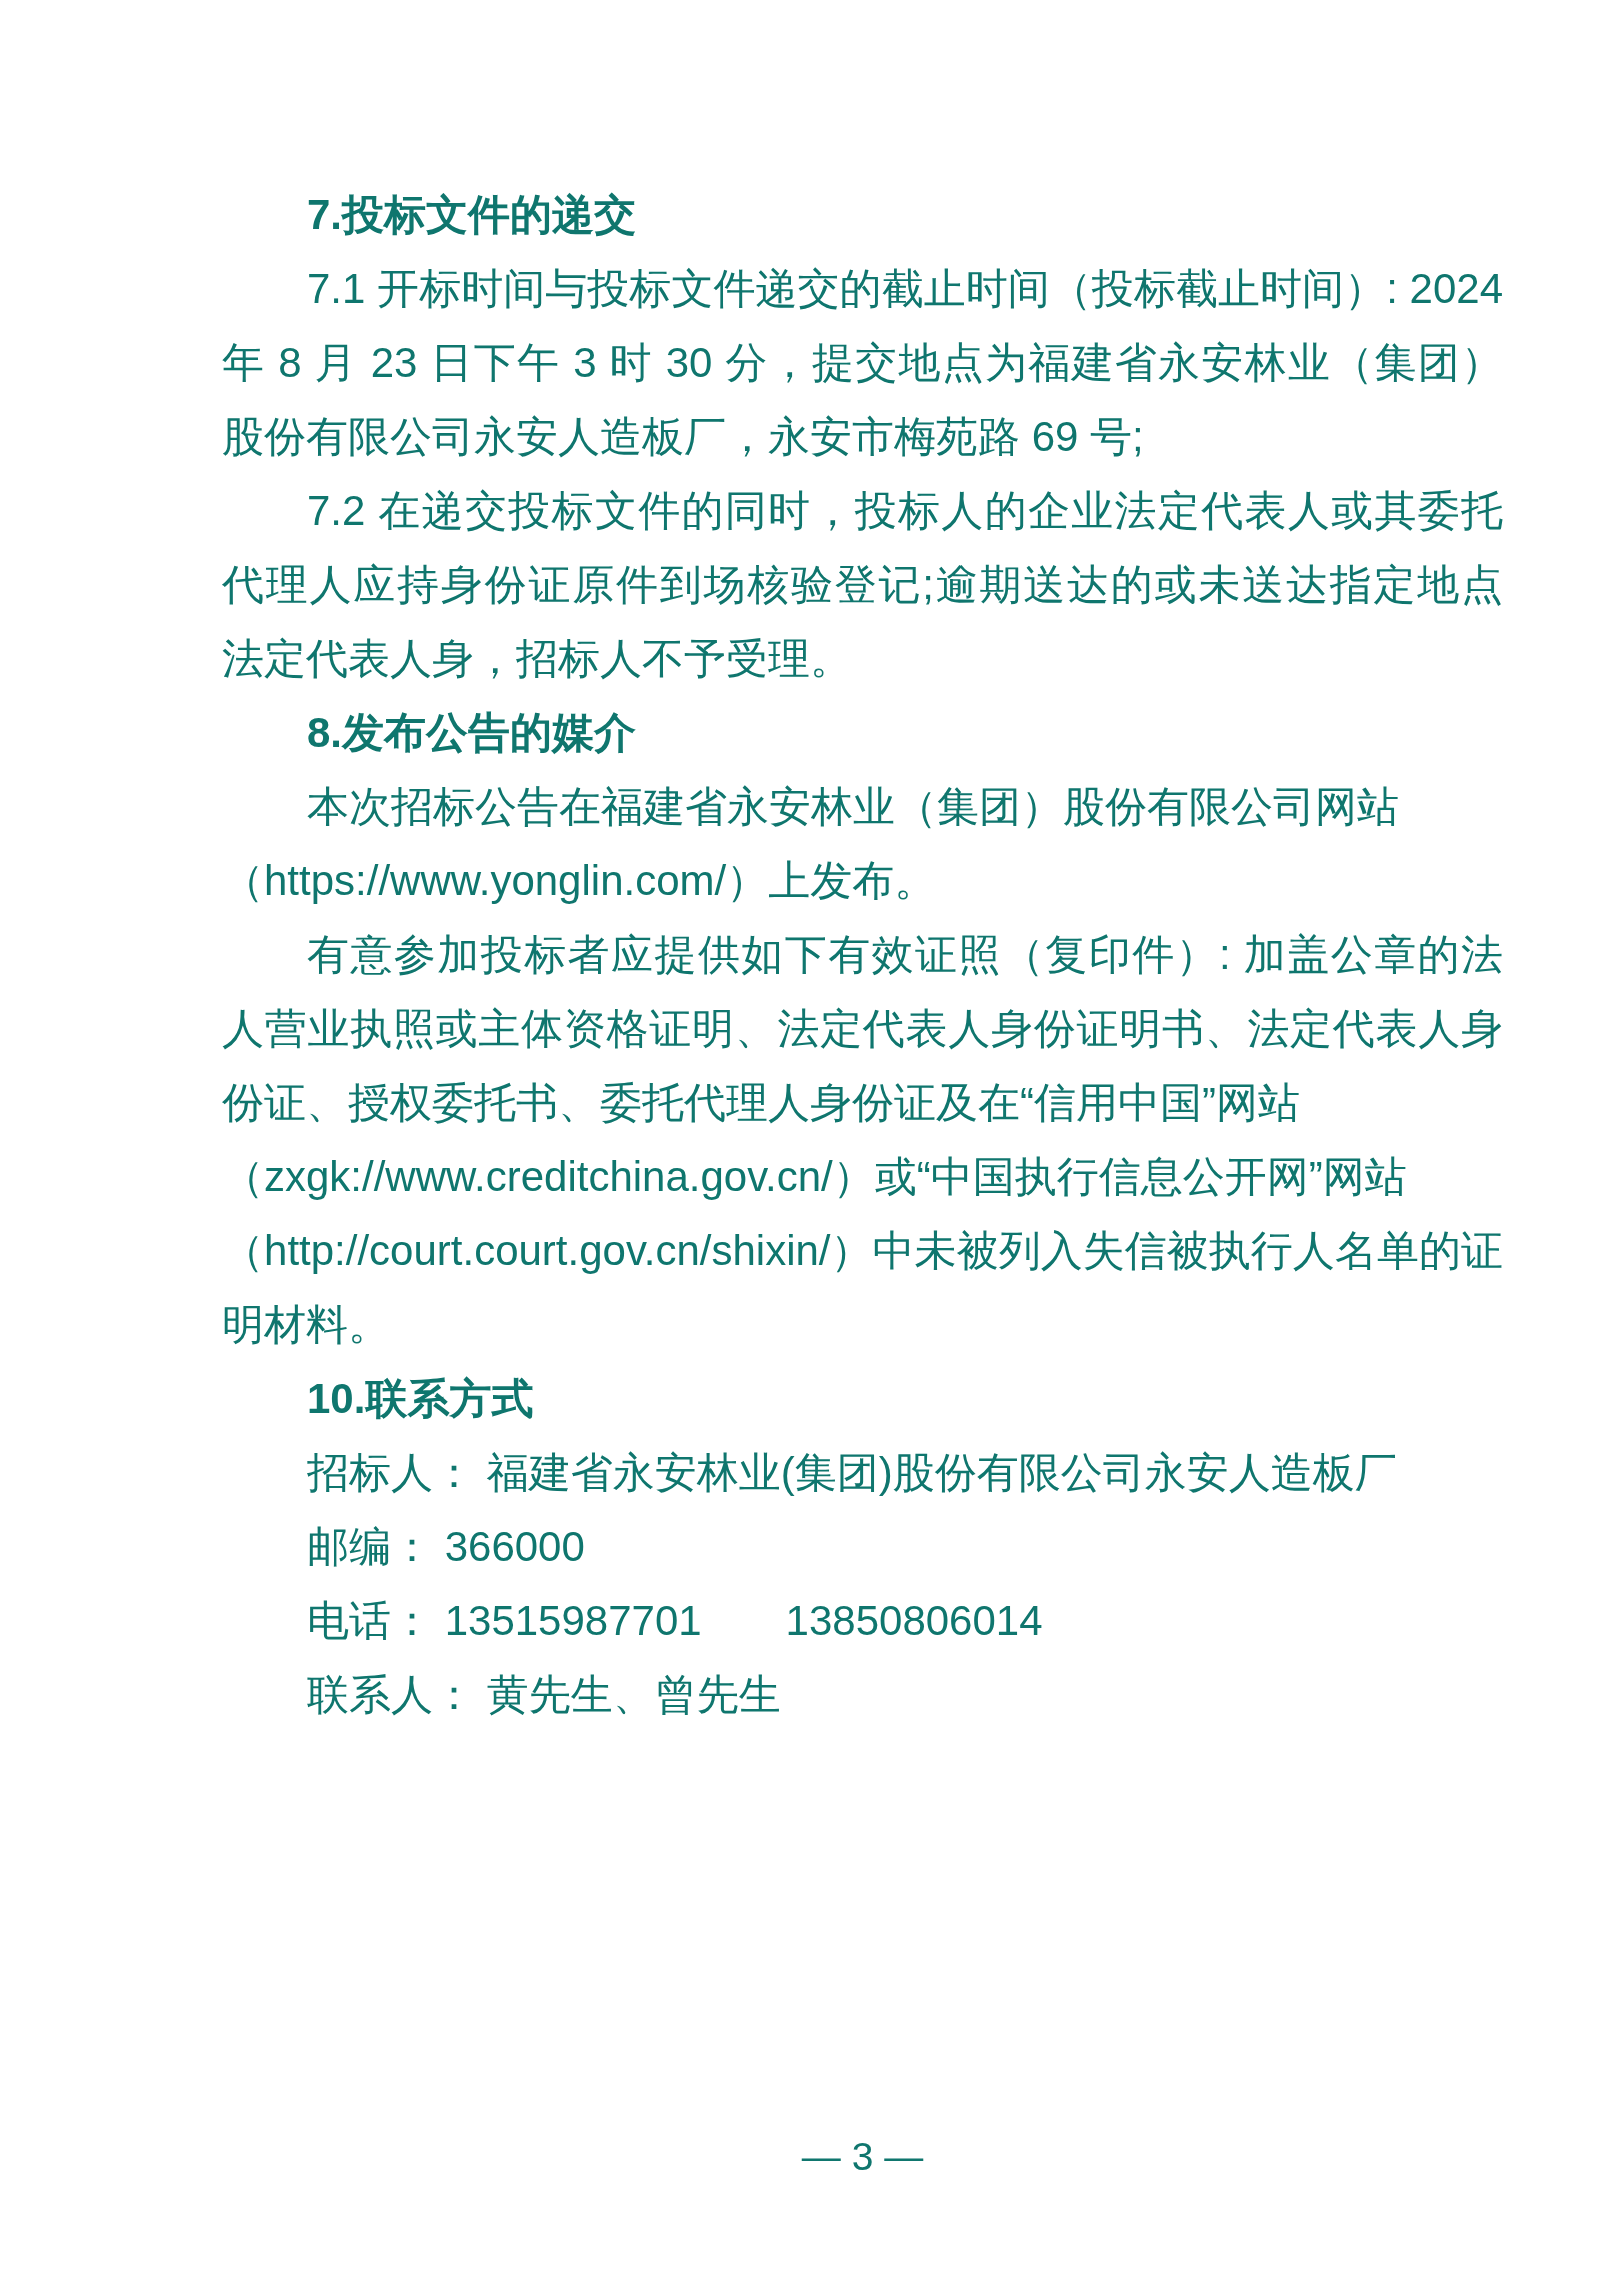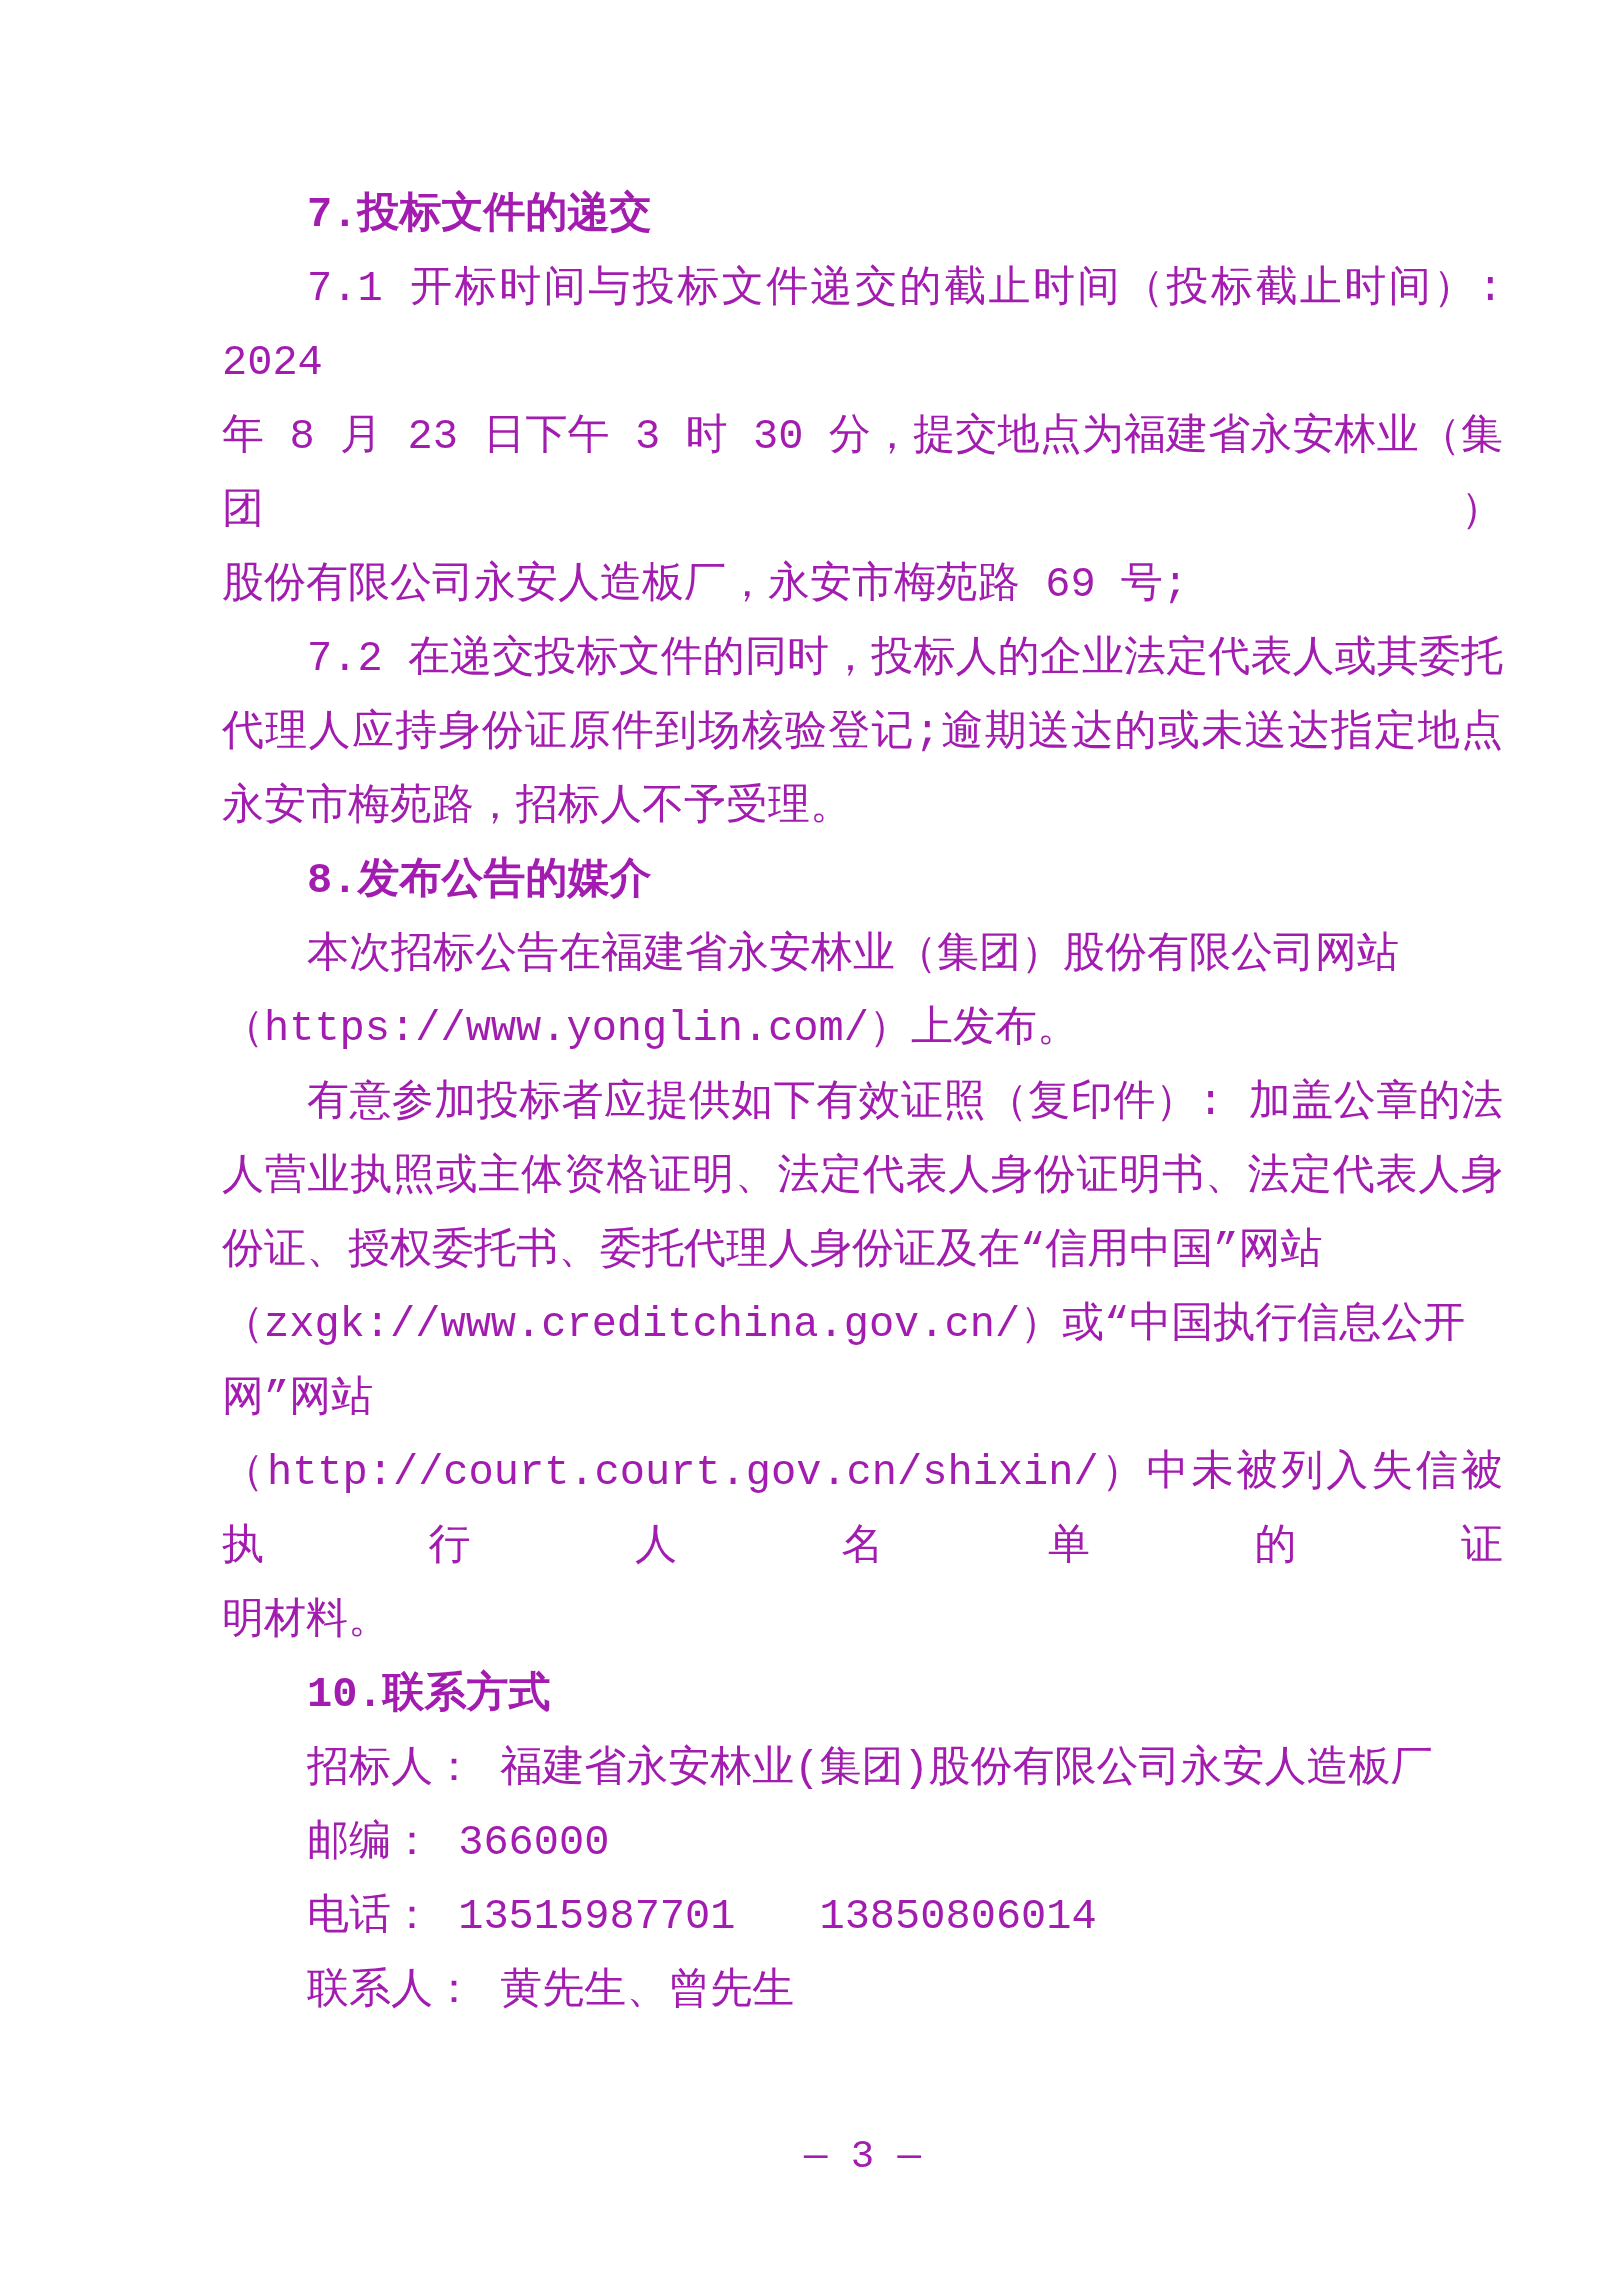--- a/index.html
+++ b/index.html
@@ -6,22 +6,22 @@
     margin: 0;
     padding: 0;
     background: #ffffff;
   }
   .page {
     position: relative;
     width: 1623px;
     height: 2295px;
     background: #ffffff;
     overflow: hidden;
-    font-family: Liberation Mono, monospace;
-    color: #a21caf;
+    font-family: Liberation Sans, sans-serif;
+    color: #0f766e;
   }
   .content {
     position: absolute;
     left: 222px;
     top: 178px;
     width: 1281px;
     font-size: 42px;
     line-height: 74px;
     text-align: left;
   }
@@ -54,21 +54,21 @@
 
 <div class="page">
   <div class="content">
 
     <div class="ln bold ind">7.投标文件的递交</div>
     <div class="ln ind just">7.1 开标时间与投标文件递交的截止时间（投标截止时间）: 2024</div>
     <div class="ln just">年 8 月 23 日下午 3 时 30 分，提交地点为福建省永安林业（集团）</div>
     <div class="ln">股份有限公司永安人造板厂，永安市梅苑路 69 号;</div>
     <div class="ln ind just">7.2 在递交投标文件的同时，投标人的企业法定代表人或其委托</div>
     <div class="ln just">代理人应持身份证原件到场核验登记;逾期送达的或未送达指定地点</div>
-    <div class="ln">永安市梅苑路，招标人不予受理。</div>
+    <div class="ln">法定代表人身，招标人不予受理。</div>
 
     <div class="ln bold ind">8.发布公告的媒介</div>
     <div class="ln ind">本次招标公告在福建省永安林业（集团）股份有限公司网站</div>
     <div class="ln">（https://www.yonglin.com/）上发布。</div>
 
     <div class="ln ind just">有意参加投标者应提供如下有效证照（复印件）: 加盖公章的法</div>
     <div class="ln just">人营业执照或主体资格证明、法定代表人身份证明书、法定代表人身</div>
     <div class="ln">份证、授权委托书、委托代理人身份证及在“信用中国”网站</div>
     <div class="ln">（zxgk://www.creditchina.gov.cn/）或“中国执行信息公开网”网站</div>
     <div class="ln just">（http://court.court.gov.cn/shixin/）中未被列入失信被执行人名单的证</div>

